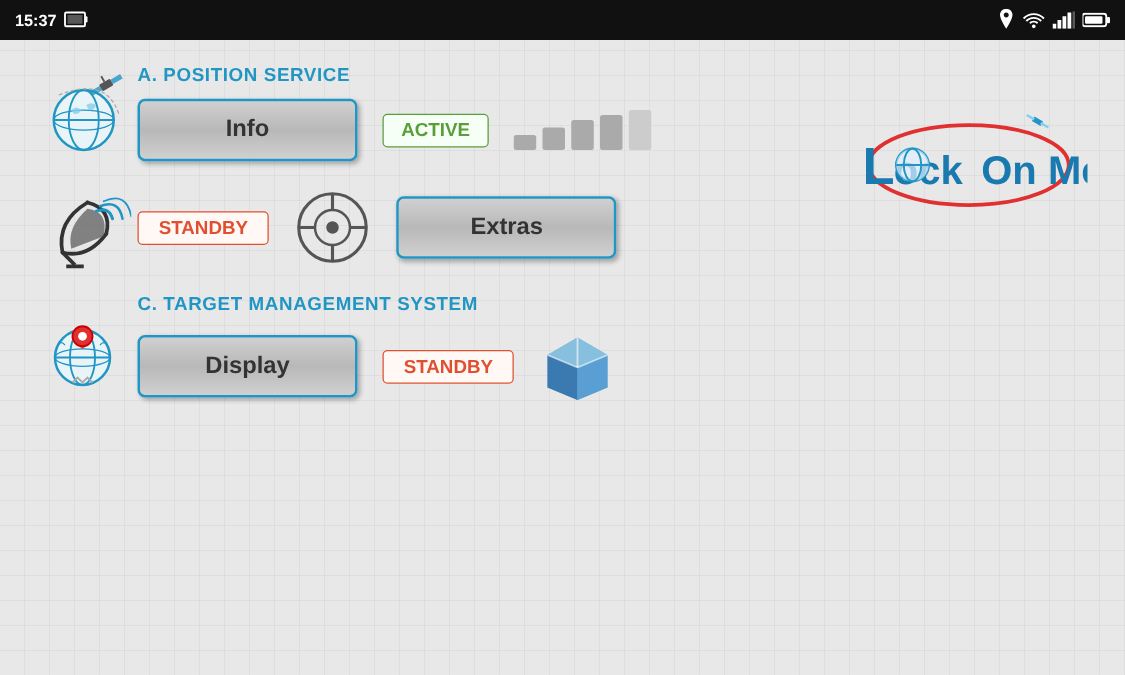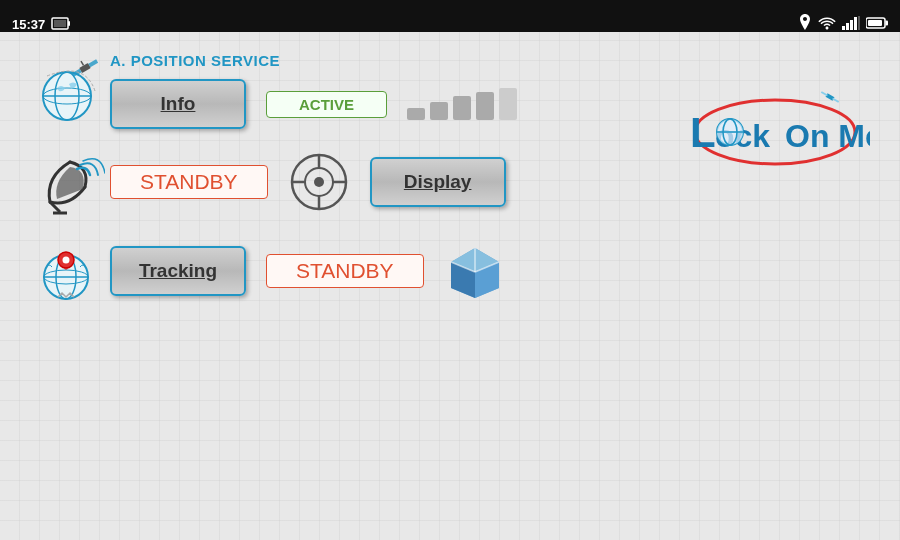--- a/index.html
+++ b/index.html
@@ -12,21 +12,21 @@
       overflow: hidden;
       position: relative;
     }
 
     
     .status-bar {
       width: 100%;
       height: 32px;
       background: #111;
       display: flex;
-      align-items: flex-end;
+      align-items: center;
       justify-content: space-between;
       padding: 0 12px;
       color: white;
       font-size: 13px;
       font-weight: bold;
     }
 
     .status-left { display: flex; align-items: center; gap: 6px; }
     .status-right { display: flex; align-items: center; gap: 6px; }
 
@@ -76,47 +76,46 @@
       align-items: center;
       gap: 20px;
     }
 
     
     .ctrl-btn {
       background: linear-gradient(180deg, #d0d0d0 0%, #b8b8b8 50%, #d0d0d0 100%);
       border: 2px solid #2196c4;
       border-radius: 6px;
       padding: 12px 0;
-      width: 136px;
+      width: 176px;
       text-align: center;
       font-size: 19px;
       font-weight: bold;
       color: #333;
       cursor: pointer;
       box-shadow: 2px 2px 4px rgba(0,0,0,0.3);
-      text-decoration: underline;
     }
 
     
     .status-active {
       font-size: 15px;
       font-weight: bold;
       color: #5a9e3a;
       border: 1px solid #5a9e3a;
-      padding: 4px 32px;
+      padding: 4px 14px;
       border-radius: 4px;
       background: #f5fff5;
     }
 
     .status-standby {
-      font-size: 21px;
-      font-weight: normal;
+      font-size: 15px;
+      font-weight: bold;
       color: #e05030;
       border: 1px solid #e05030;
-      padding: 4px 29px;
+      padding: 4px 16px;
       border-radius: 4px;
       background: #fff8f5;
     }
 
     
     .signal-bars {
       display: flex;
       align-items: flex-end;
       gap: 5px;
       height: 32px;
@@ -284,21 +283,21 @@
           <svg width="62" height="62" viewBox="0 0 62 62">
             <circle cx="31" cy="31" r="27" fill="none" stroke="#555" stroke-width="2.5"></circle>
             <circle cx="31" cy="31" r="14" fill="none" stroke="#555" stroke-width="2"></circle>
             <circle cx="31" cy="31" r="5" fill="#555"></circle>
             <line x1="4" y1="31" x2="17" y2="31" stroke="#555" stroke-width="2.5"></line>
             <line x1="45" y1="31" x2="58" y2="31" stroke="#555" stroke-width="2.5"></line>
             <line x1="31" y1="4" x2="31" y2="17" stroke="#555" stroke-width="2.5"></line>
             <line x1="31" y1="45" x2="31" y2="58" stroke="#555" stroke-width="2.5"></line>
           </svg>
 
-          <button class="ctrl-btn">Display</button>
+          <button class="ctrl-btn">Extras</button>
         </div>
       </div>
     </div>
   </div>
 
   <div class="section-block">
     <div class="section-row">
 
       <div class="section-icon">
         <svg width="72" height="72" viewBox="0 0 72 72">
@@ -315,22 +314,23 @@
           <path d="M29 32 Q32 38 35 32" fill="#c00" opacity="0.6"></path>
 
           <path d="M12 32 Q15 28 18 32" fill="none" stroke="#2196c4" stroke-width="1"></path>
           <path d="M46 32 Q49 28 52 32" fill="none" stroke="#2196c4" stroke-width="1"></path>
 
           <path d="M24 62 L28 58 L32 62 L36 58 L40 62" fill="none" stroke="#aaa" stroke-width="1.5"></path>
         </svg>
       </div>
 
       <div class="section-content">
+        <div class="section-title">C. TARGET MANAGEMENT SYSTEM</div>
         <div class="section-controls">
-          <button class="ctrl-btn">Tracking</button>
+          <button class="ctrl-btn">Display</button>
           <span class="status-standby">STANDBY</span>
 
           <svg width="62" height="62" viewBox="0 0 62 62">
 
             <polygon points="31,8 55,22 55,48 31,58 7,48 7,22" fill="#5a9fd4" opacity="0.85"></polygon>
 
             <polygon points="31,8 55,22 31,32 7,22" fill="#87bfdf"></polygon>
 
             <polygon points="7,22 31,32 31,58 7,48" fill="#3a7ab0"></polygon>
 

